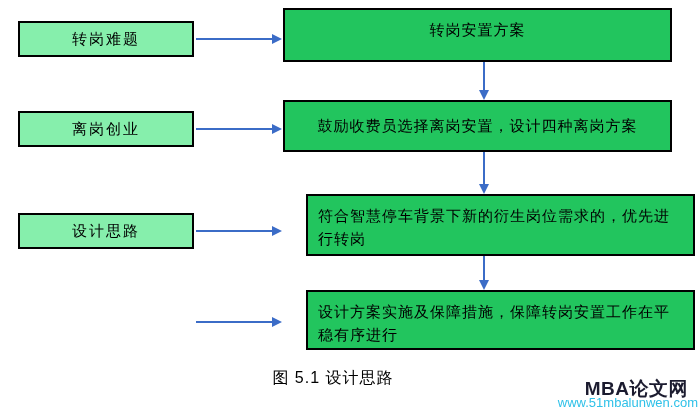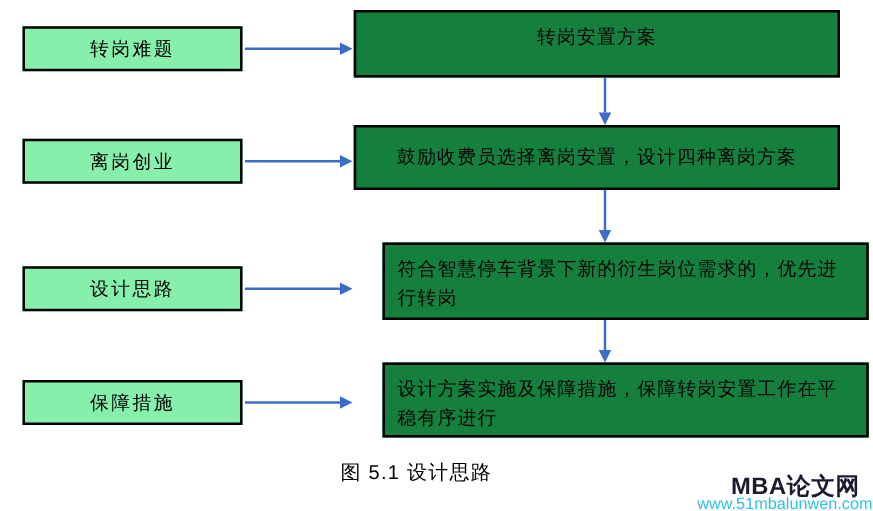--- a/index.html
+++ b/index.html
@@ -27,21 +27,21 @@
     justify-content: center;
     font-size: 15px;
     letter-spacing: 2px;
     box-sizing: border-box;
   }
   .rbox {
     position: absolute;
     left: 283px;
     width: 389px;
     border: 2px solid var(--border, #000);
-    background: #15803d;
+    background: #22c55e;
     font-size: 15px;
     letter-spacing: 1px;
     box-sizing: border-box;
     line-height: 1.55;
   }
   .rbox.top-center { text-align: center; padding-top: 8px; }
   .rbox.mid-center { display: flex; align-items: center; justify-content: center; }
   .rbox.left-wrap  { padding: 8px 10px; margin-left: 23px; }
 
   .arrow-h {
@@ -103,21 +103,20 @@
   }
 </style>
 </head>
 <body>
 
 <div class="canvas">
 
   <div class="lbox" style="top:21px">转岗难题</div>
   <div class="lbox" style="top:111px">离岗创业</div>
   <div class="lbox" style="top:213px">设计思路</div>
-  <div class="lbox" style="top:304px">保障措施</div>
 
   <div class="rbox top-center" style="top:8px;   height:54px">转岗安置方案</div>
   <div class="rbox mid-center" style="top:100px; height:52px">鼓励收费员选择离岗安置，设计四种离岗方案</div>
   <div class="rbox left-wrap" style="top:194px; height:62px">符合智慧停车背景下新的衍生岗位需求的，优先进行转岗</div>
   <div class="rbox left-wrap" style="top:290px; height:60px">设计方案实施及保障措施，保障转岗安置工作在平稳有序进行</div>
 
   <div class="arrow-h" style="left:196px; top:38px"></div>
   <div class="arrow-h" style="left:196px; top:128px"></div>
   <div class="arrow-h" style="left:196px; top:230px"></div>
   <div class="arrow-h" style="left:196px; top:321px"></div>

